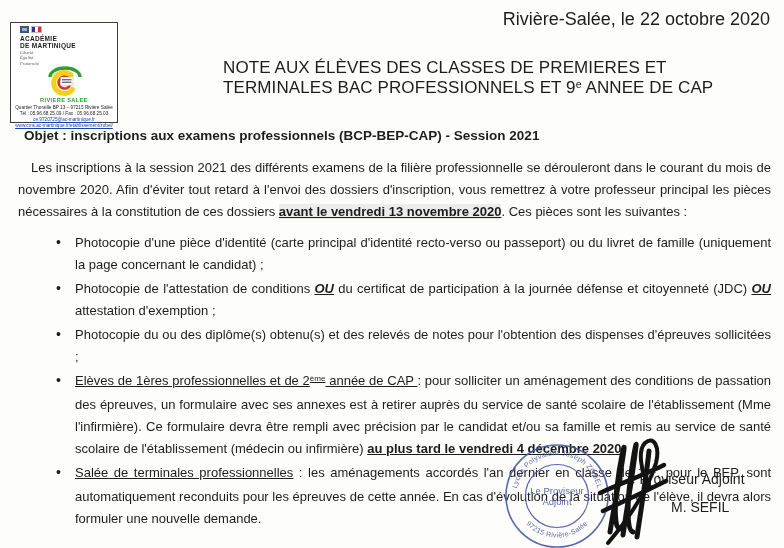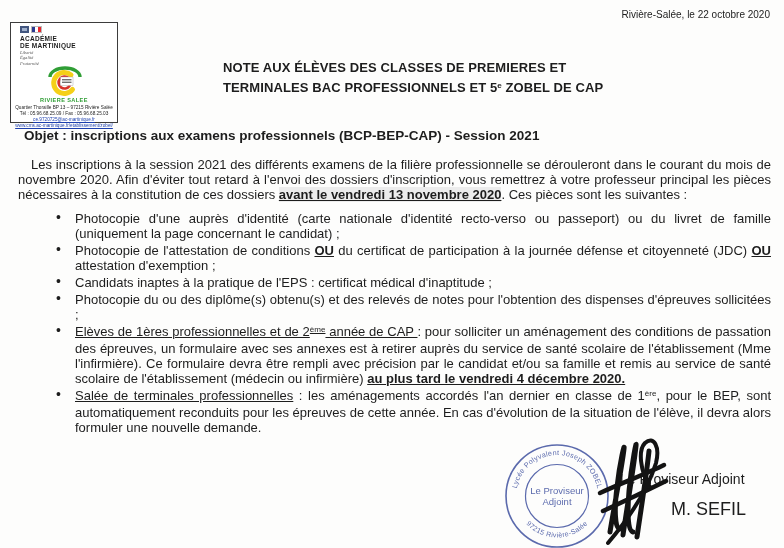--- a/index.html
+++ b/index.html
@@ -2,53 +2,53 @@
 <html><head>
 <meta charset="utf-8">
 <style>
   html,body{margin:0;padding:0;}
   body{
     width:784px;height:548px;position:relative;overflow:hidden;
     background:#fdfdfc;color:#1d1d1d;
     font-family:"Liberation Sans", sans-serif;
   }
   
-  .date{position:absolute;top:9px;right:14px;font-size:10px;white-space:nowrap;}
+  .date{position:absolute;top:9px;right:14px;font-size:18px;white-space:nowrap;}
   
   .letterhead{position:absolute;left:10px;top:22px;width:108px;height:101px;
     border:1.5px solid #3c3c3c;box-sizing:border-box;padding:3px 0 0 0;background:#fff;}
   .flagrow{display:flex;gap:2px;margin-left:9px;align-items:flex-start;}
   .emblem{width:9px;height:7px;background:#41557e;position:relative;}
   .emblem span{position:absolute;left:2px;top:2px;width:5px;height:3px;background:#9fb0cc;}
   .flag{width:11px;height:7px;display:flex;border:0.5px solid #bbb;box-sizing:border-box;}
   .flag i{flex:1;}
   .academie{font-weight:bold;font-size:6.5px;line-height:7px;letter-spacing:.3px;margin:2px 0 1px 9px;}
   .motto{font-family:"Liberation Serif", serif;font-style:italic;font-size:4.6px;line-height:5.4px;color:#5a5a5a;margin-left:9px;}
   .swirl{display:block;margin:0 auto;}
   .schoolname{text-align:center;color:#2f9e35;font-weight:bold;font-size:5.6px;letter-spacing:.4px;margin-top:0;}
   .addr{text-align:center;font-size:4.7px;line-height:5.8px;margin-top:2px;color:#262626;}
   .addr .link{color:#1c3fae;text-decoration:underline;display:block;}
   
-  .title{position:absolute;left:223px;top:58px;font-weight:bold;font-size:13px;line-height:20px;white-space:nowrap;letter-spacing:.1px;}
+  .title{position:absolute;left:223px;top:58px;font-weight:normal;font-size:17px;line-height:20px;white-space:nowrap;letter-spacing:.1px;}
   .supsm{font-size:.62em;position:relative;top:-.45em;}
   .subject{position:absolute;left:24px;top:128px;font-weight:bold;font-size:13.5px;white-space:nowrap;}
   
-  .bodytext{position:absolute;left:18px;top:157px;width:753px;font-size:13px;line-height:15px;text-align:justify;}
+  .bodytext{position:absolute;left:18px;top:157px;width:753px;font-size:13px;line-height:22px;text-align:justify;}
   .intro{margin:0;text-indent:13px;}
   .hl{font-weight:bold;text-decoration:underline;background:#ececec;}
   ul.blist{margin:9px 0 0 0;padding:0 0 0 57px;list-style:none;}
   ul.blist li{position:relative;text-align:justify;margin-bottom:2px;}
   ul.blist li::before{content:"\2022";position:absolute;left:-19px;top:-1px;font-size:14px;}
-  .b{font-weight:bold}.u{text-decoration:underline}.i{}
+  .b{font-weight:bold}.u{text-decoration:underline}.i{font-style:italic}
   .sup{font-size:.62em;position:relative;top:-.45em;margin-top:38px;}
   
   .stamp{position:absolute;left:501px;top:440px;z-index:2;}
   .sig{position:absolute;left:590px;top:429px;z-index:3;}
   .role{position:absolute;left:620px;top:471px;font-size:14px;z-index:1;white-space:nowrap;}
-  .name{position:absolute;left:671px;top:499px;font-size:18px;z-index:1;white-space:nowrap;}
+  .name{position:absolute;left:671px;top:499px;font-size:14px;z-index:1;white-space:nowrap;}
 </style>
 </head>
 <body>
 
 <div class="date">Rivière-Salée, le 22 octobre 2020</div>
 
 <div class="letterhead">
   <div class="flagrow">
     <div class="emblem">
         <span></span>
@@ -80,31 +80,30 @@
   <div class="addr">
     <div>Quartier Thoraille BP 13 – 97215 Rivière Salée</div>
     <div>Tél : 05.96.68.25.09 / Fax : 05.96.68.25.03</div>
     <span class="link">ce.9720725@ac-martinique.fr</span>
     <span class="link">www.cms.ac-martinique.fr/etablissement/zobel/</span>
   </div>
 </div>
 
 <div class="title">
   <div>NOTE AUX ÉLÈVES DES CLASSES DE PREMIERES ET</div>
-  <div><span>TERMINALES BAC PROFESSIONNELS ET 5</span><span class="supsm">e</span><span> ZOBEL DE CAP</span></div>
+  <div><span>TERMINALES BAC PROFESSIONNELS ET 9</span><span class="supsm">e</span><span> ANNEE DE CAP</span></div>
 </div>
 
 <div class="subject">Objet : inscriptions aux examens professionnels (BCP-BEP-CAP) - Session 2021</div>
 
 <div class="bodytext">
   <p class="intro"><span>Les inscriptions à la session 2021 des différents examens de la filière professionnelle se dérouleront dans le courant du mois de novembre 2020. Afin d'éviter tout retard à l'envoi des dossiers d'inscription, vous remettrez à votre professeur principal les pièces nécessaires à la constitution de ces dossiers </span><span class="hl">avant le vendredi 13 novembre 2020</span><span>. Ces pièces sont les suivantes :</span></p>
   <ul class="blist">
-      <li><span>Photocopie d'une auprès d'identité (carte nationale d'identité recto-verso ou passeport) ou du livret de famille (uniquement la page concernant le candidat) ;</span></li>
+      <li><span>Photocopie d'une pièce d'identité (carte principal d'identité recto-verso ou passeport) ou du livret de famille (uniquement la page concernant le candidat) ;</span></li>
       <li><span>Photocopie de l'attestation de conditions </span><span class="b i u">OU</span><span> du certificat de participation à la journée défense et citoyenneté (JDC) </span><span class="b i u">OU</span><span> attestation d'exemption ;</span></li>
-      <li><span>Candidats inaptes à la pratique de l'EPS : certificat médical d'inaptitude ;</span></li>
       <li><span>Photocopie du ou des diplôme(s) obtenu(s) et des relevés de notes pour l'obtention des dispenses d'épreuves sollicitées ;</span></li>
       <li><span class="u">Elèves de 1ères professionnelles et de 2</span><span class="u sup">ème</span><span class="u"> année de CAP </span><span> : pour solliciter un aménagement des conditions de passation des épreuves, un formulaire avec ses annexes est à retirer auprès du service de santé scolaire de l'établissement (Mme l'infirmière). Ce formulaire devra être rempli avec précision par le candidat et/ou sa famille et remis au service de santé scolaire de l'établissement (médecin ou infirmière) </span><span class="b u">au plus tard le vendredi 4 décembre 2020.</span></li>
       <li><span class="u">Salée de terminales professionnelles</span><span> : les aménagements accordés l'an dernier en classe de 1</span><span class="sup">ère</span><span>, pour le BEP, sont automatiquement reconduits pour les épreuves de cette année. En cas d'évolution de la situation de l'élève, il devra alors formuler une nouvelle demande.</span></li>
     </ul>
 </div>
 
 <svg class="stamp" width="112" height="112" viewBox="0 0 112 112" style="opacity:.88">
   <circle cx="56" cy="56" r="51" fill="none" stroke="#4556a2" stroke-width="1.6"></circle>
   <circle cx="56" cy="56" r="31.5" fill="none" stroke="#4556a2" stroke-width="1.2"></circle>
   <defs>

